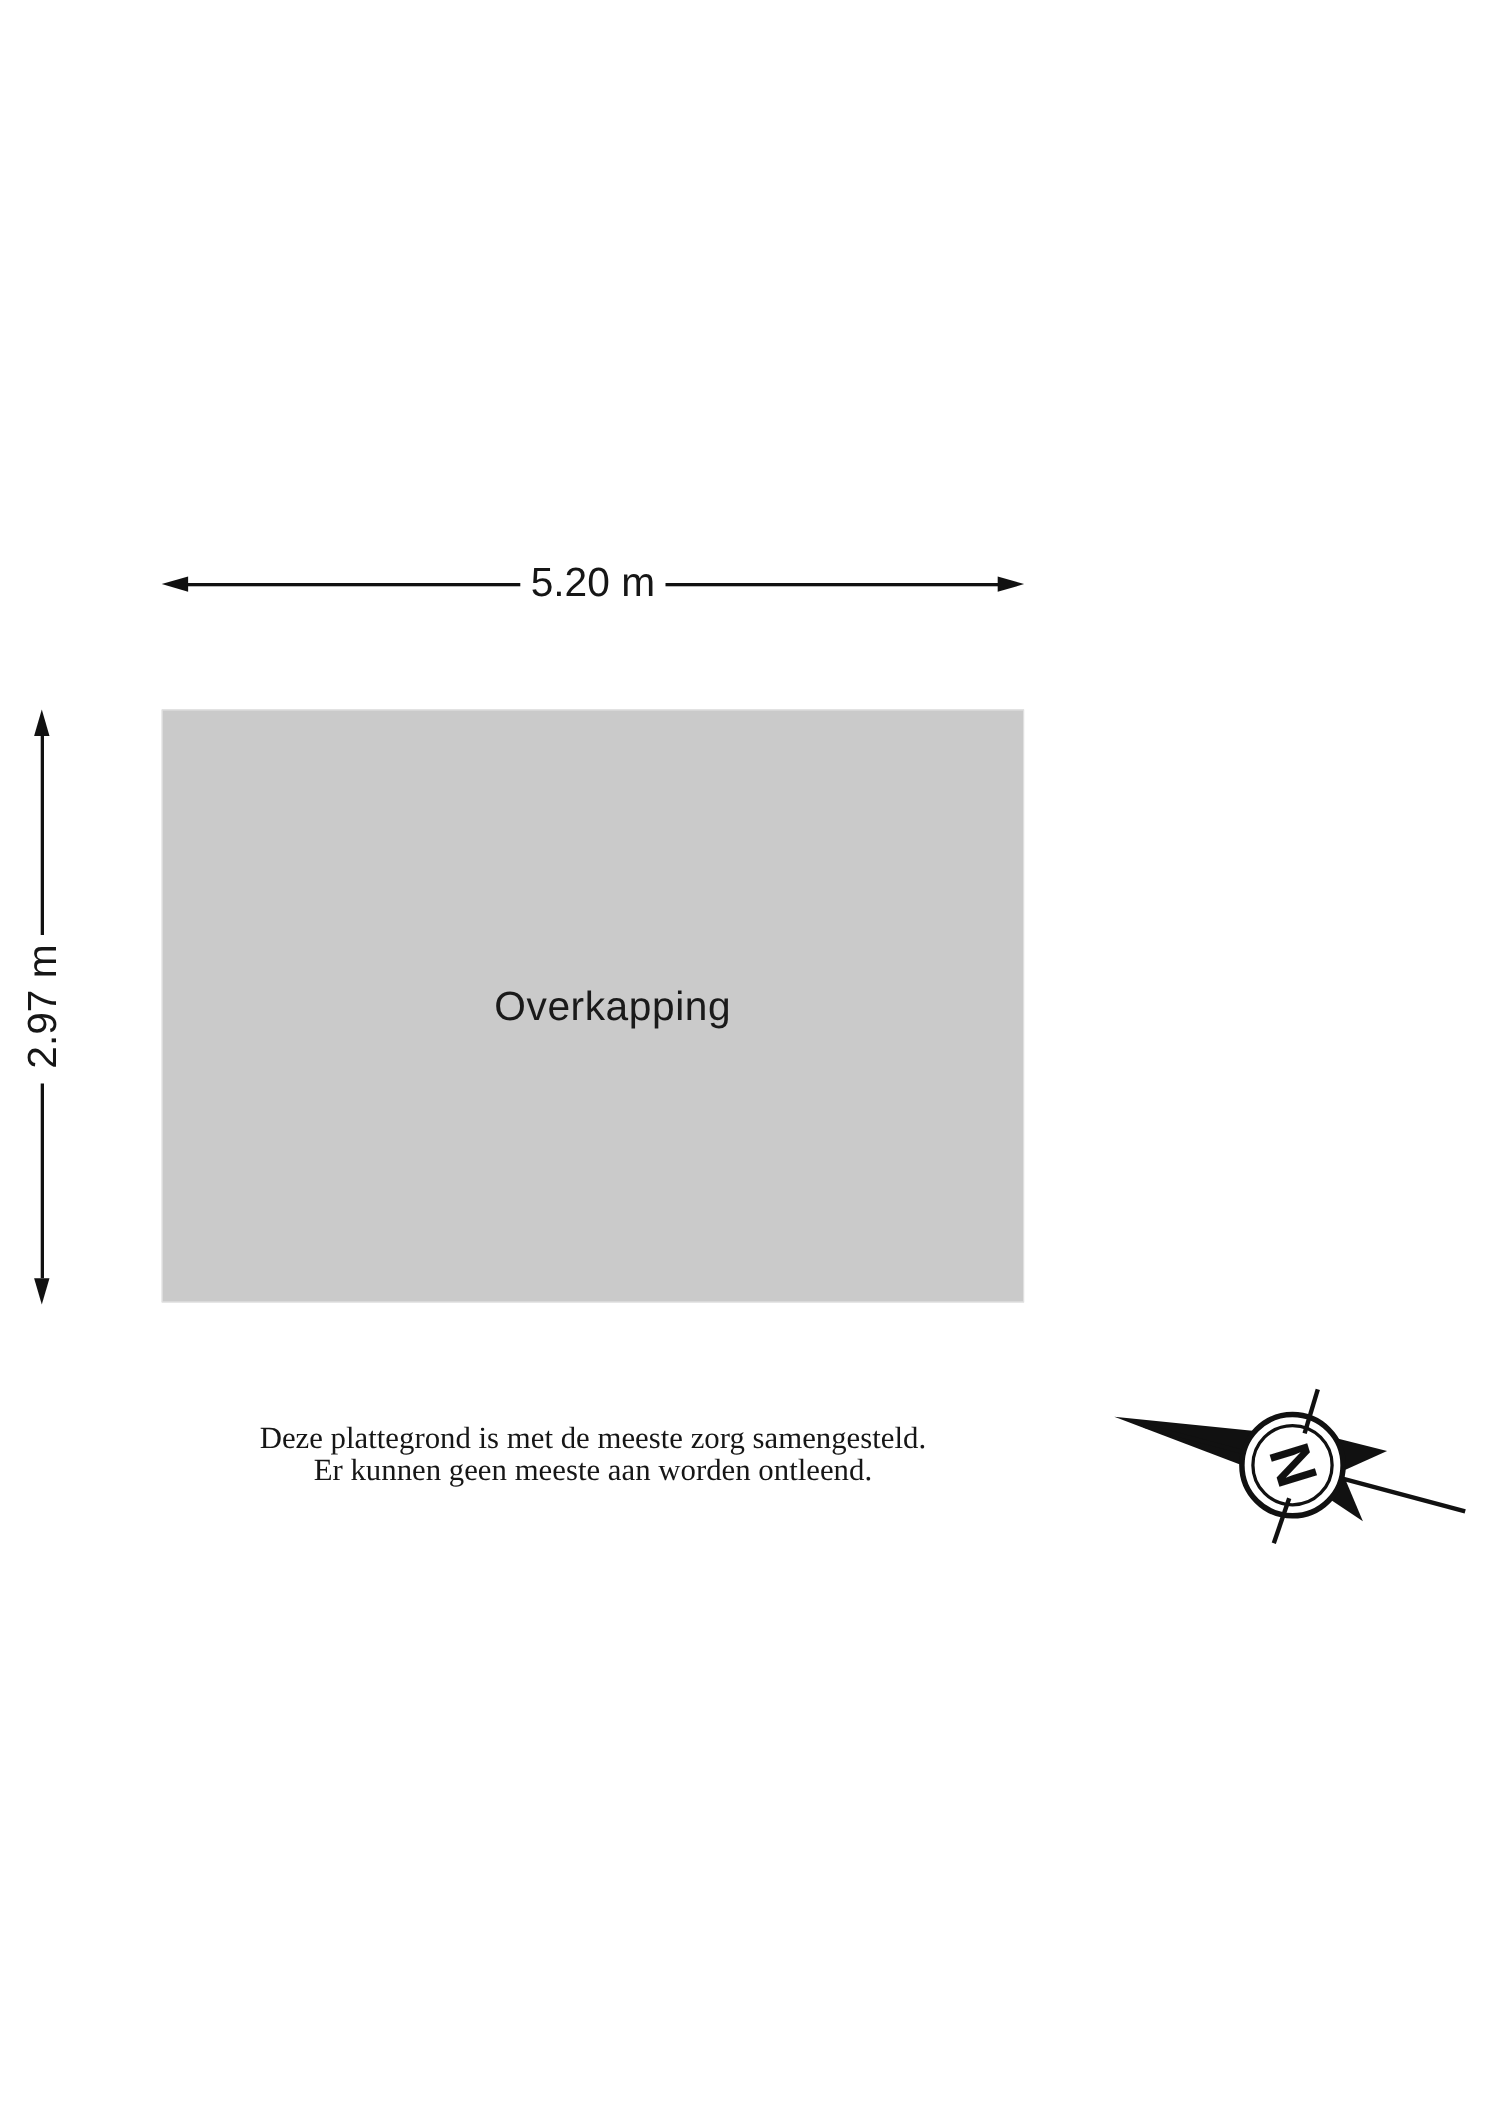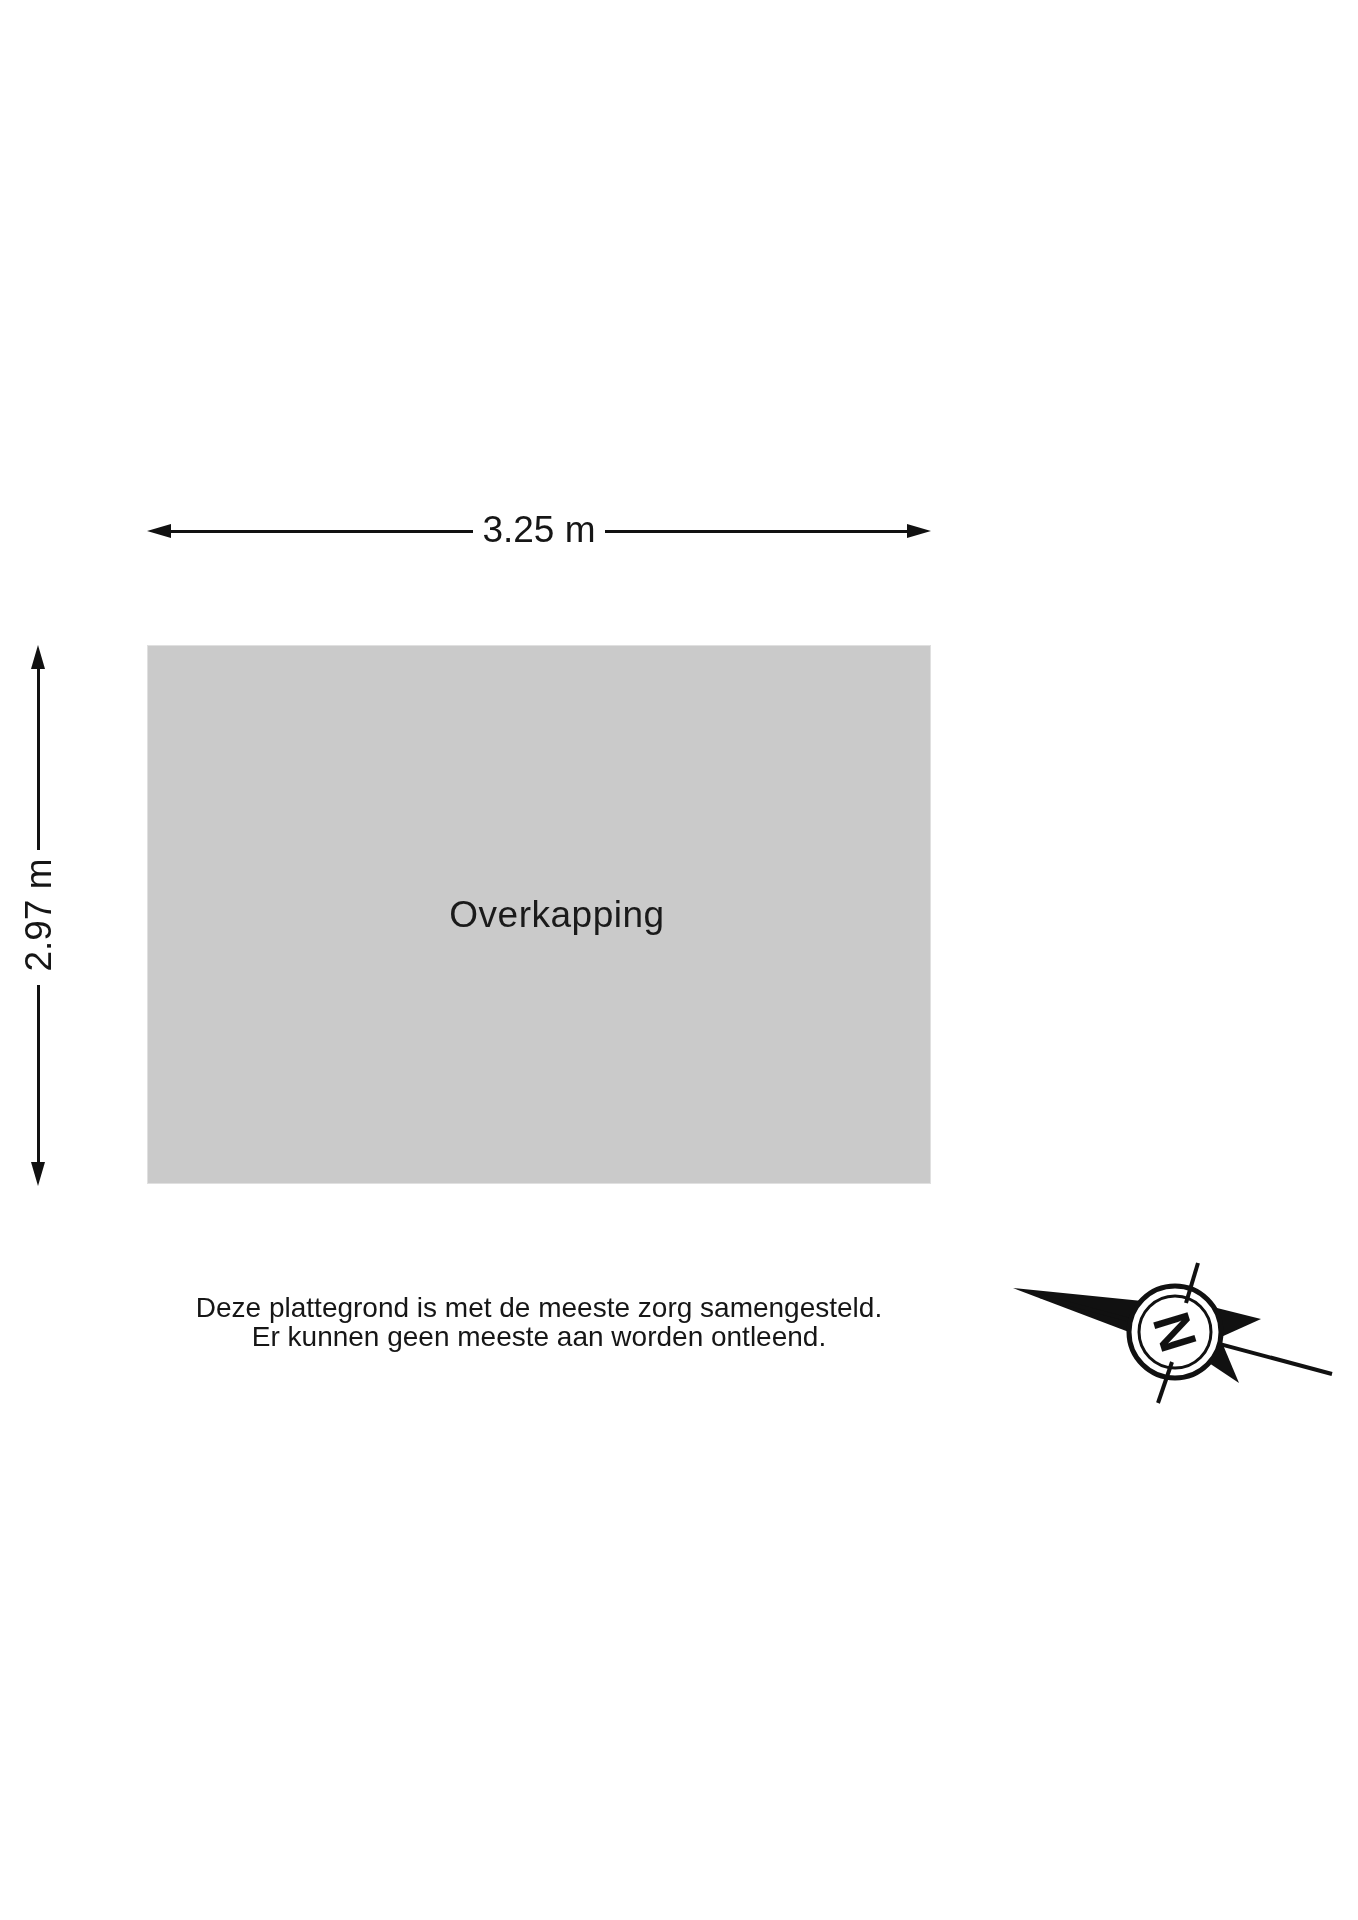--- a/index.html
+++ b/index.html
@@ -94,37 +94,38 @@
 
   
   .disclaimer {
     left: 147px;
     top: 1293px;
     width: 784px;
     text-align: center;
     font-size: 28px;
     line-height: 29px;
     color: #161616;
+    font-family: Liberation Serif, serif;
   }
 
   
   .compass {
     left: 1000px;
     top: 1250px;
     width: 358px;
     height: 180px;
   }
 </style>
 </head>
 <body>
 
 <div class="abs">
   <div class="abs arrow-left" style="left:147px; top:524px;"></div>
   <div class="abs dim-line-h" style="left:169px; width:304px;"></div>
-  <div class="abs dim-label dim-label-h">3.25 m</div>
+  <div class="abs dim-label dim-label-h">5.20 m</div>
   <div class="abs dim-line-h" style="left:605px; width:304px;"></div>
   <div class="abs arrow-right" style="left:907px; top:524px;"></div>
 </div>
 
 <div class="abs">
   <div class="abs arrow-up" style="left:31px; top:645px;"></div>
   <div class="abs dim-line-v" style="top:667px; height:183px;"></div>
   <div class="abs dim-label dim-label-v">2.97 m</div>
   <div class="abs dim-line-v" style="top:985px; height:177px;"></div>
   <div class="abs arrow-down" style="left:31px; top:1162px;"></div>

